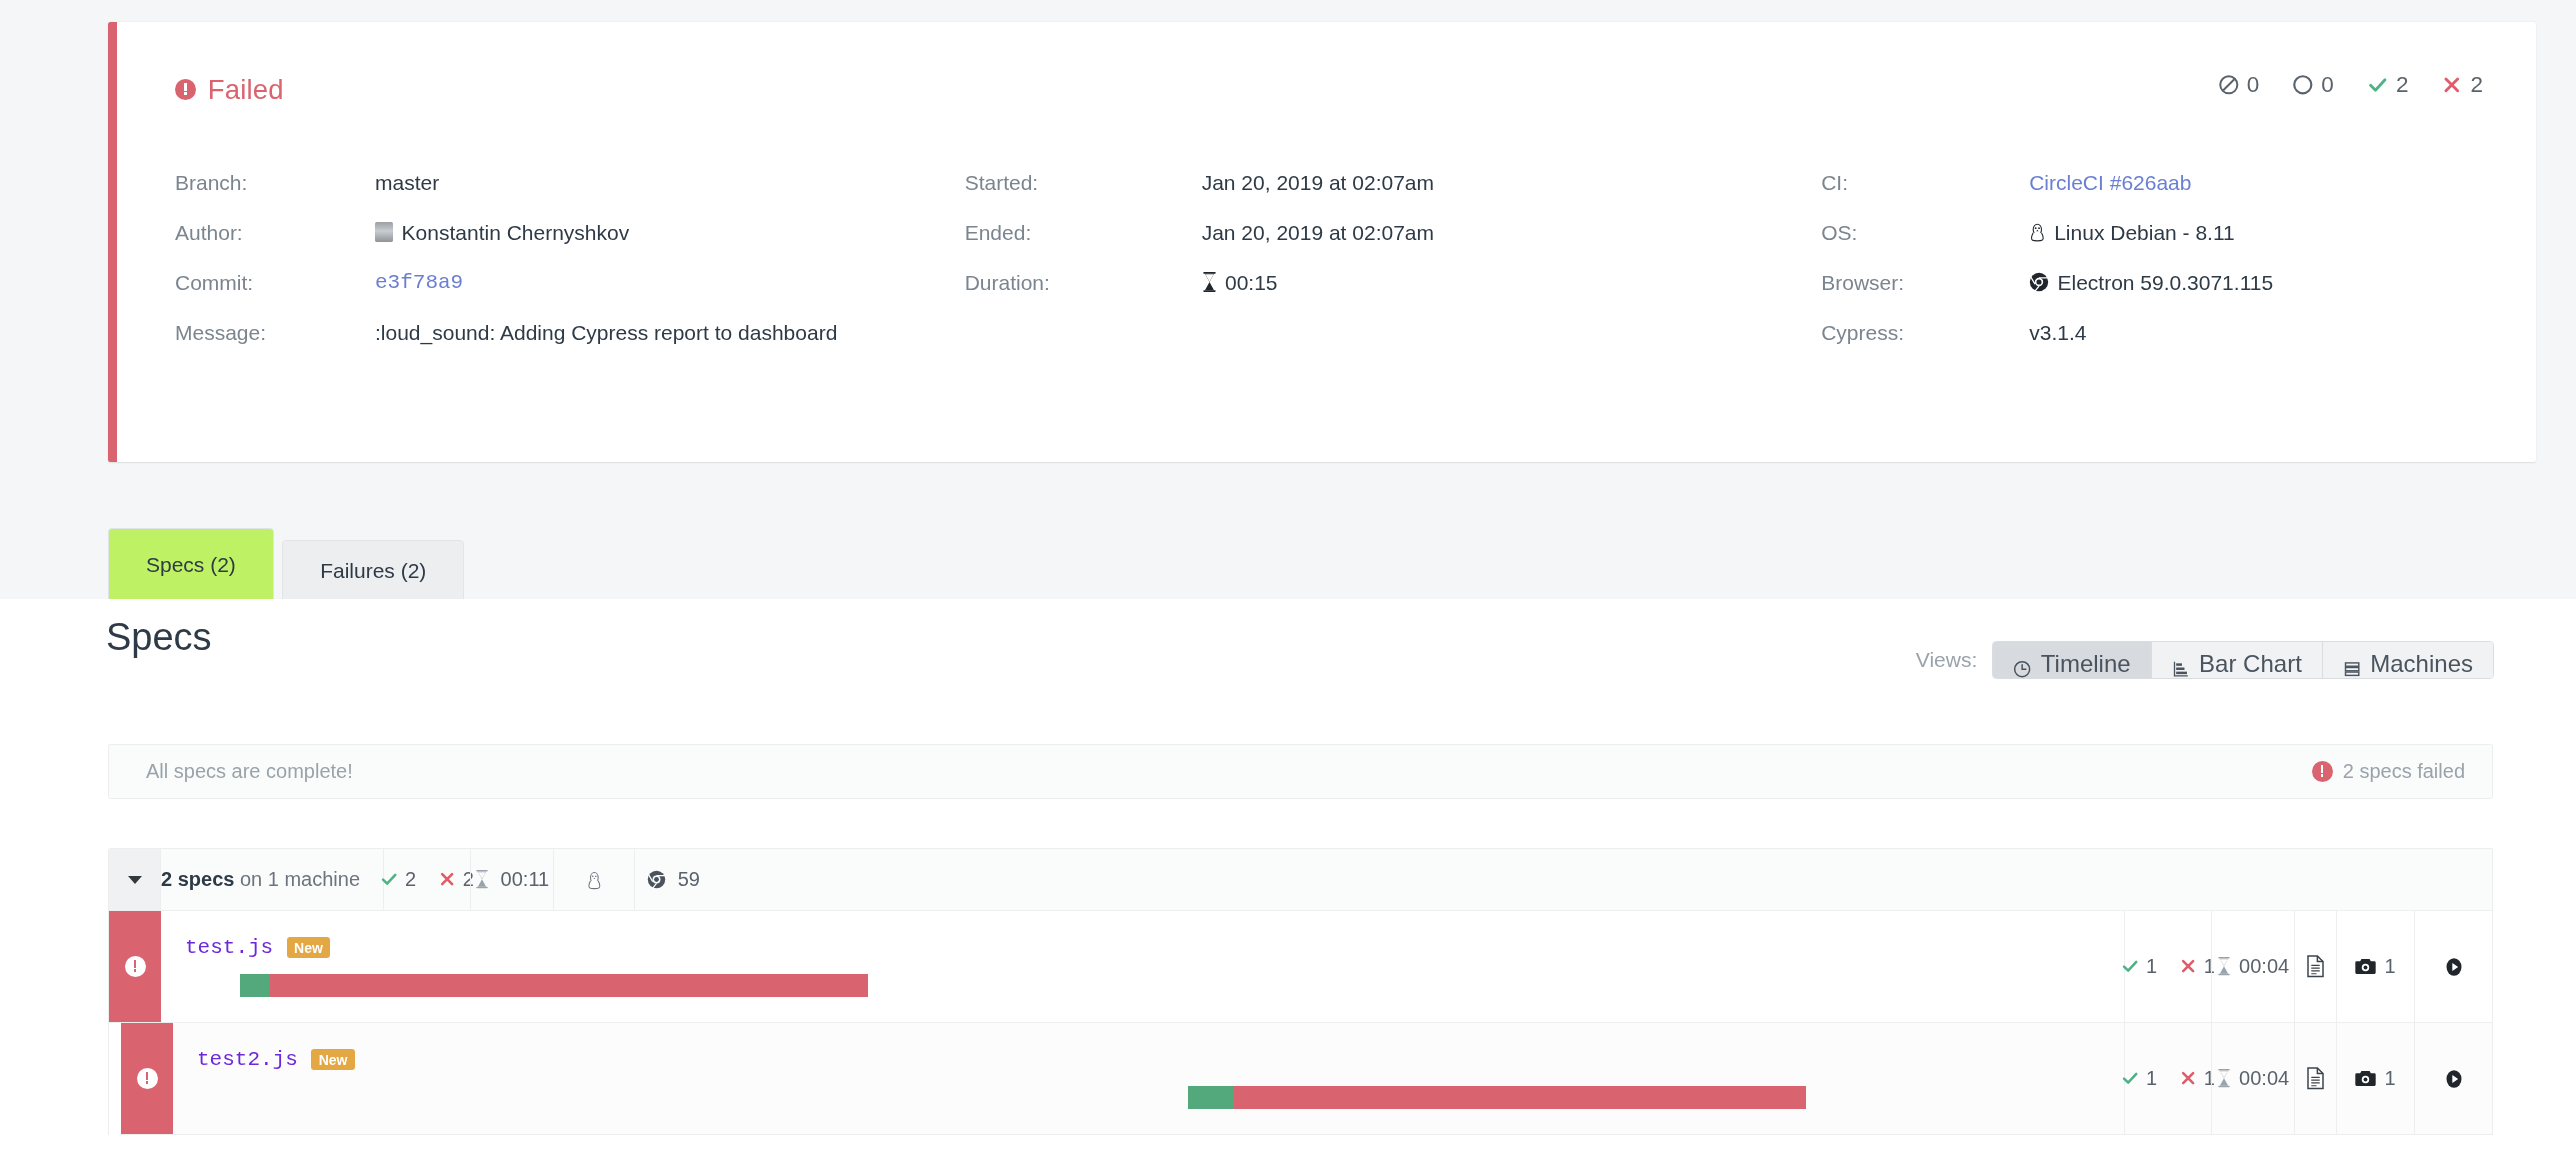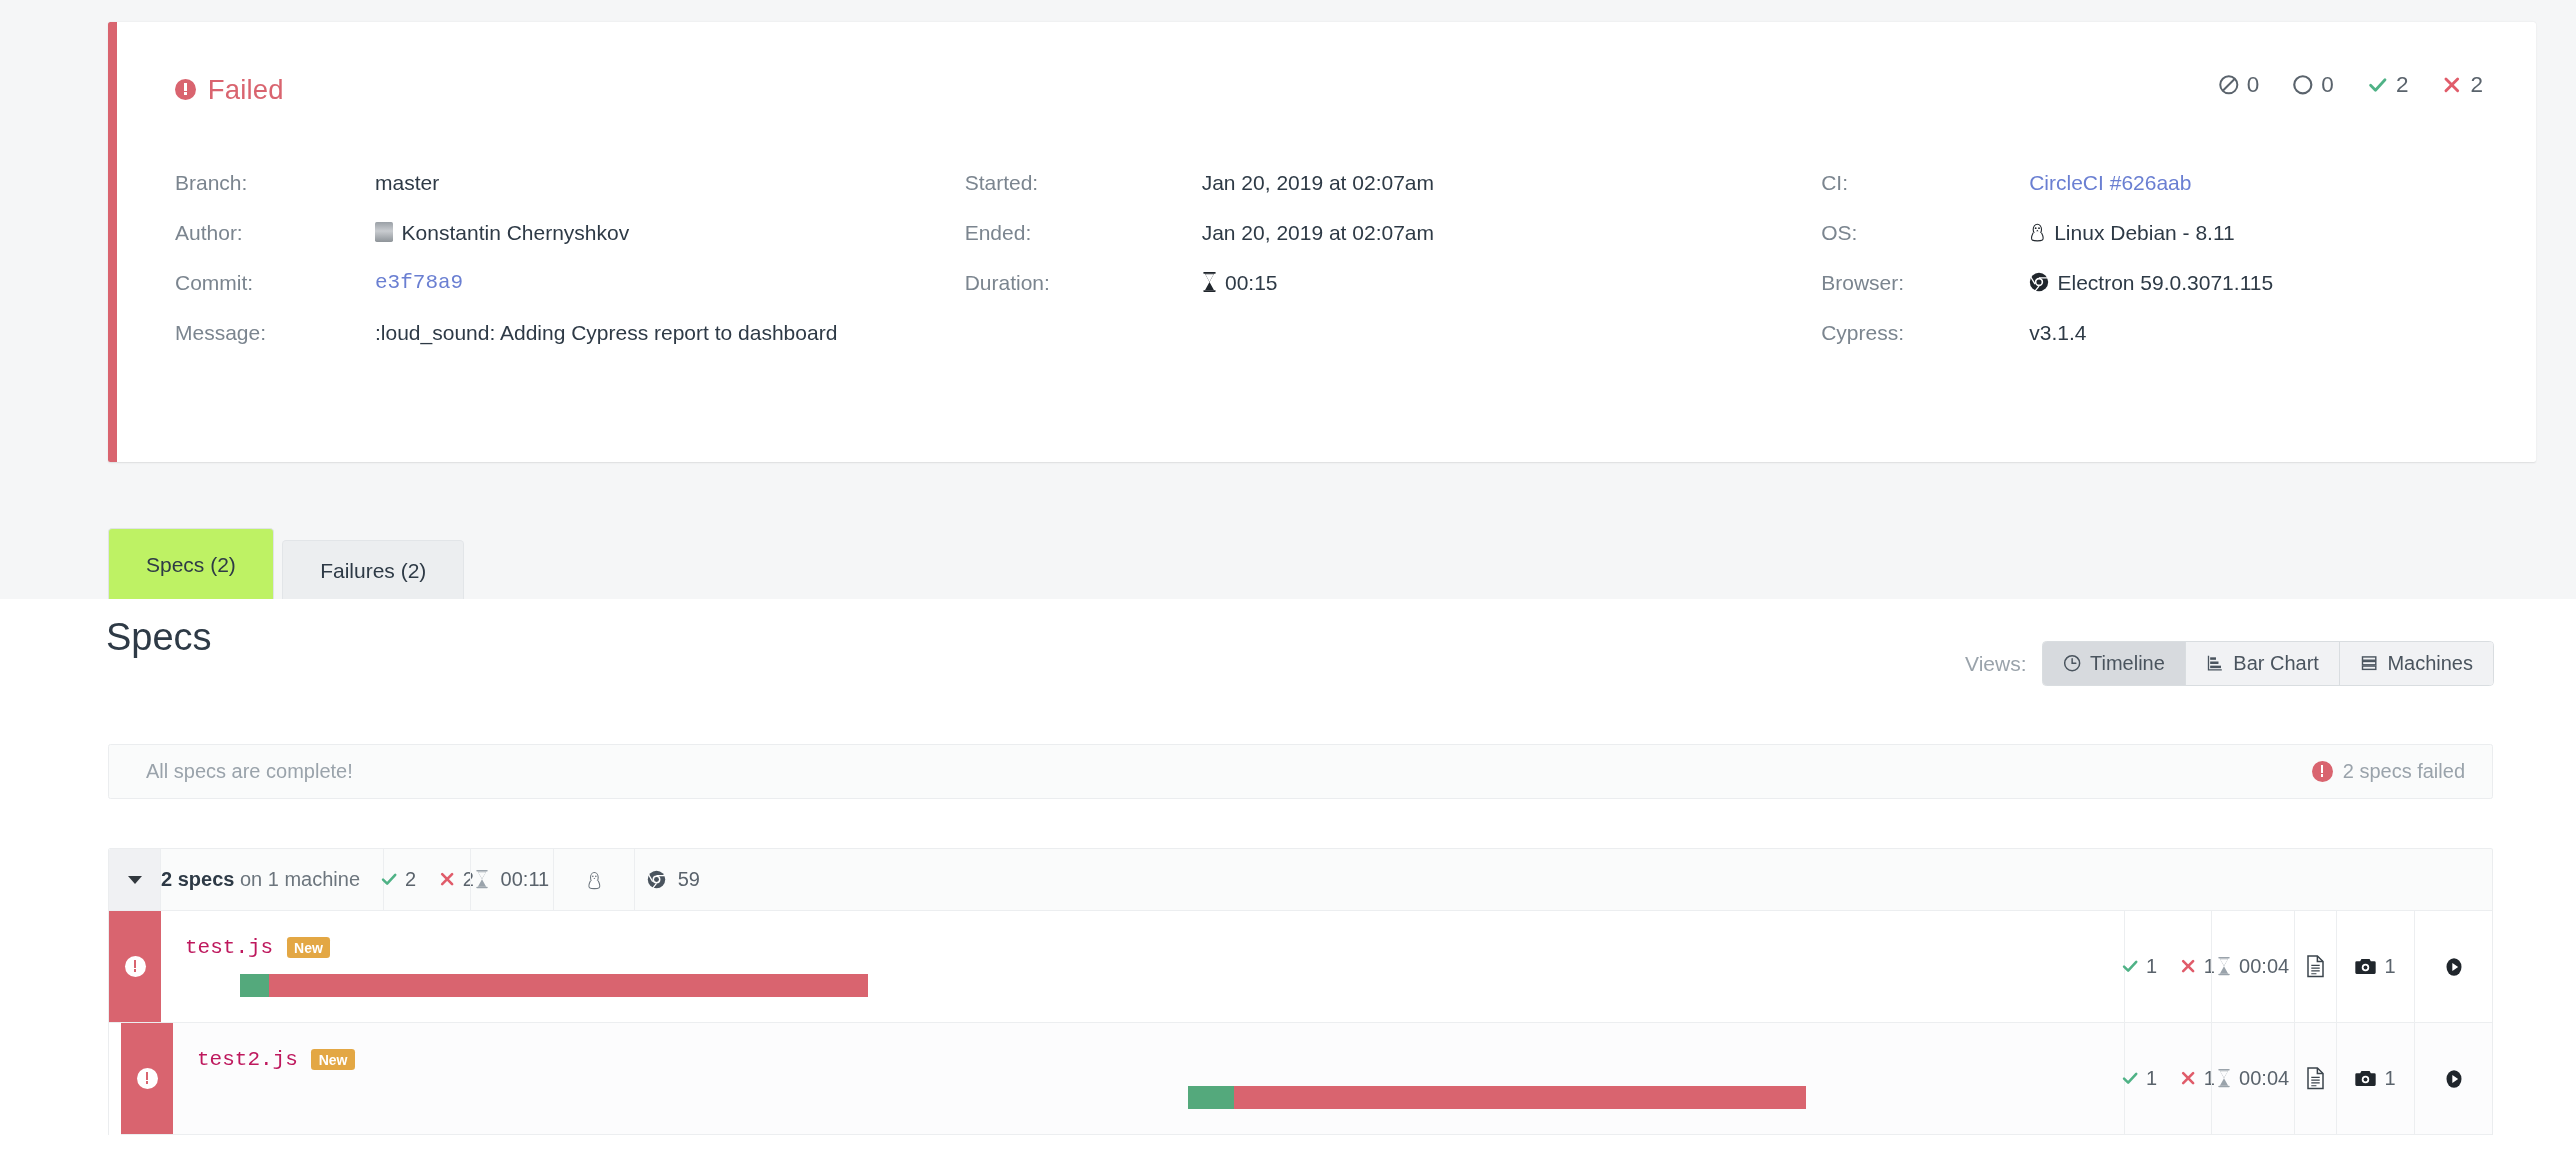--- a/index.html
+++ b/index.html
@@ -195,26 +195,26 @@
     font-size: 21px;
     color: #9aa3ab;
   }
   .btn-group {
     display: flex;
     border: 0.8px solid #d9dde0;
     border-radius: 4.2px;
     overflow: hidden;
   }
   .view-btn {
-    height: 43px;
+    height: 36px;
     padding: 0 20px;
     display: flex;
-    align-items: center;
+    align-items: flex-end;
     gap: 9.2px;
-    font-size: 20px;
+    font-size: 24px;
     color: #4a545e;
     background: #f1f2f4;
     border-right: 0.8px solid #d9dde0;
     cursor: pointer;
     white-space: nowrap;
   }
   .view-btn:last-child { border-right: none; }
   .view-btn.active { background: #d7dade; }
 
   
@@ -366,21 +366,21 @@
     position: absolute;
     left: 24px;
     top: 25px;
     display: flex;
     align-items: center;
     gap: 13.3px;
   }
   .spec-file {
     font-family: "Liberation Mono", monospace;
     font-size: 21px;
-    color: #be185d;
+    color: #6d28d9;
   }
   .badge-new {
     background: #e3a744;
     color: #ffffff;
     font-size: 14px;
     font-weight: bold;
     padding: 3.3px 7.5px;
     border-radius: 3.3px;
     line-height: 1;
   }

